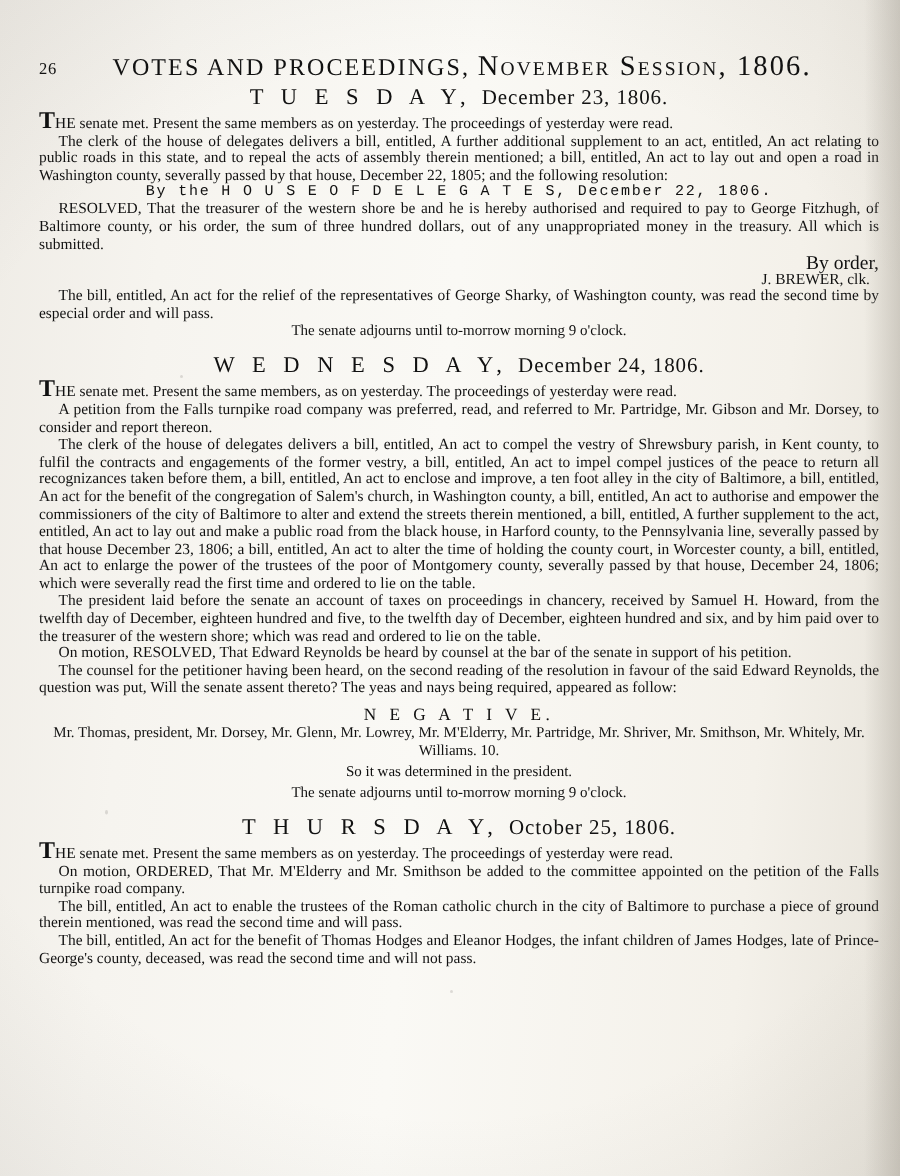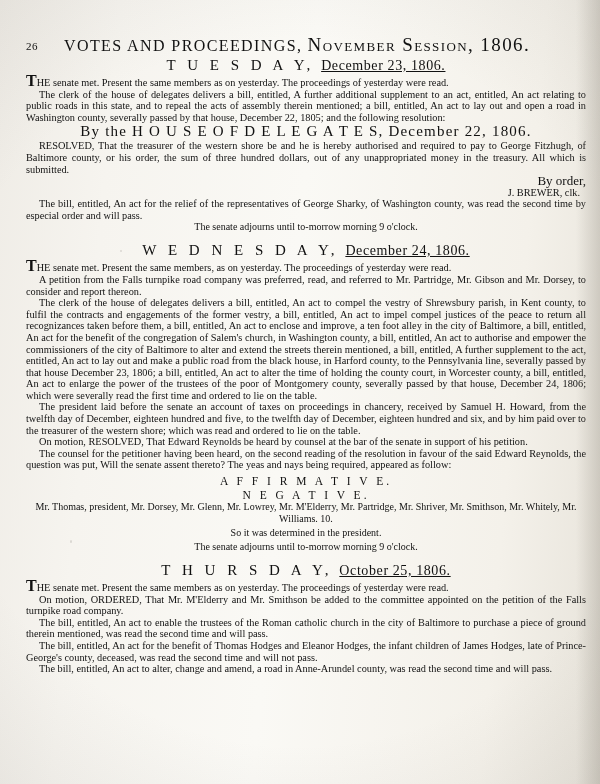--- a/index.html
+++ b/index.html
@@ -51,31 +51,31 @@
   }
   .hdr-title {
     position: absolute;
     left: 38px;
     top: 0px;
     font-size: 15px;
     letter-spacing: 1.4px;
     font-variant: small-caps;
     white-space: nowrap;
   }
-  .hdr-title .big { font-size: 16px; }
+  .hdr-title .big { font-size: 16px; margin-left: 11px; }
   .hdr-title .sc { font-size: 19px; }
   .daybanner {
     text-align: center;
     font-size: 15px;
     letter-spacing: 3px;
     margin: 3px 0 1px 0;
     white-space: nowrap;
   }
   .daybanner .dayname { letter-spacing: 4px; }
-  .daybanner .date { letter-spacing: 0.6px; font-size: 14px; text-decoration: underline; }
+  .daybanner .date { letter-spacing: 0.6px; font-size: 14px; }
   .para {
     font-size: 10.3px;
     line-height: 11.6px;
     text-align: justify;
     text-justify: inter-word;
     margin: 0 0 0 0;
     hyphens: manual;
   }
   .para.indent { text-indent: 13px; }
   .dropcap::first-letter {
@@ -94,23 +94,24 @@
     line-height: 12px;
     text-align: right;
   }
   .signline {
     font-size: 10.3px;
     text-align: right;
     padding-right: 6px;
   }
   .houseline {
     text-align: center;
-    font-size: 15px;
+    font-size: 10px;
     letter-spacing: 1.2px;
     white-space: nowrap;
+    font-family: Liberation Mono, monospace;
   }
   .gap2 { height: 2px; }
   .gap4 { height: 4px; }
   .gap6 { height: 6px; }
   
   .edgefade {
     position: absolute;
     right: 0; top: 0;
     width: 24px; height: 784px;
     background: linear-gradient(to right, rgba(200,195,185,0.0), rgba(150,144,133,0.35));
@@ -162,41 +163,39 @@
       </div>
 
       <p class="para dropcap">THE senate met.  Present the same members, as on yesterday.  The proceedings of yesterday were read.</p>
       <p class="para indent">A petition from the Falls turnpike road company was preferred, read, and referred to Mr. Partridge, Mr. Gibson and Mr. Dorsey, to consider and report thereon.</p>
       <p class="para indent">The clerk of the house of delegates delivers a bill, entitled, An act to compel the vestry of Shrewsbury parish, in Kent county, to fulfil the contracts and engagements of the former vestry, a bill, entitled, An act to impel compel justices of the peace to return all recognizances taken before them, a bill, entitled, An act to enclose and improve, a ten foot alley in the city of Baltimore, a bill, entitled, An act for the benefit of the congregation of Salem's church, in Washington county, a bill, entitled, An act to authorise and empower the commissioners of the city of Baltimore to alter and extend the streets therein mentioned, a bill, entitled, A further supplement to the act, entitled, An act to lay out and make a public road from the black house, in Harford county, to the Pennsylvania line, severally passed by that house December 23, 1806; a bill, entitled, An act to alter the time of holding the county court, in Worcester county, a bill, entitled, An act to enlarge the power of the trustees of the poor of Montgomery county, severally passed by that house, December 24, 1806; which were severally read the first time and ordered to lie on the table.</p>
       <p class="para indent">The president laid before the senate an account of taxes on proceedings in chancery, received by Samuel H. Howard, from the twelfth day of December, eighteen hundred and five, to the twelfth day of December, eighteen hundred and six, and by him paid over to the treasurer of the western shore; which was read and ordered to lie on the table.</p>
       <p class="para indent">On motion, RESOLVED, That Edward Reynolds be heard by counsel at the bar of the senate in support of his petition.</p>
       <p class="para indent">The counsel for the petitioner having been heard, on the second reading of the resolution in favour of the said Edward Reynolds, the question was put, Will the senate assent thereto?  The yeas and nays being required, appeared as follow:</p>
 
       <div class="gap4"></div>
-      <div class="center sp2">A F F I R M A T I V E.</div>
       <div class="gap2"></div>
       <div class="center sp2">N E G A T I V E.</div>
       <div class="center">Mr. Thomas, president, Mr. Dorsey, Mr. Glenn, Mr. Lowrey, Mr. M'Elderry, Mr. Partridge, Mr. Shriver, Mr. Smithson, Mr. Whitely, Mr. Williams.    10.</div>
       <div class="gap2"></div>
       <div class="center">So it was determined in the president.</div>
       <div class="gap2"></div>
       <div class="center">The senate adjourns until to-morrow morning 9 o'clock.</div>
 
       <div class="gap6"></div>
 
       <div class="daybanner">
         <span class="dayname">T H U R S D A Y,</span>
         <span class="date">October 25, 1806.</span>
       </div>
 
       <p class="para dropcap">THE senate met.  Present the same members as on yesterday.  The proceedings of yesterday were read.</p>
       <p class="para indent">On motion, ORDERED, That Mr. M'Elderry and Mr. Smithson be added to the committee appointed on the petition of the Falls turnpike road company.</p>
       <p class="para indent">The bill, entitled, An act to enable the trustees of the Roman catholic church in the city of Baltimore to purchase a piece of ground therein mentioned, was read the second time and will pass.</p>
       <p class="para indent">The bill, entitled, An act for the benefit of Thomas Hodges and Eleanor Hodges, the infant children of James Hodges, late of Prince-George's county, deceased, was read the second time and will not pass.</p>
-      <p class="para indent">The bill, entitled, An act to alter, change and amend, a road in Anne-Arundel county, was read the second time and will pass.</p>
 
     </div>
   </div>
 
   <div class="edgefade"></div>
 
   <div class="speckle" style="left:120px;top:250px;width:2px;height:2px;"></div>
   <div class="speckle" style="left:430px;top:410px;width:3px;height:2px;"></div>
   <div class="speckle" style="left:300px;top:660px;width:2px;height:2px;"></div>
   <div class="speckle" style="left:70px;top:540px;width:2px;height:3px;"></div>

